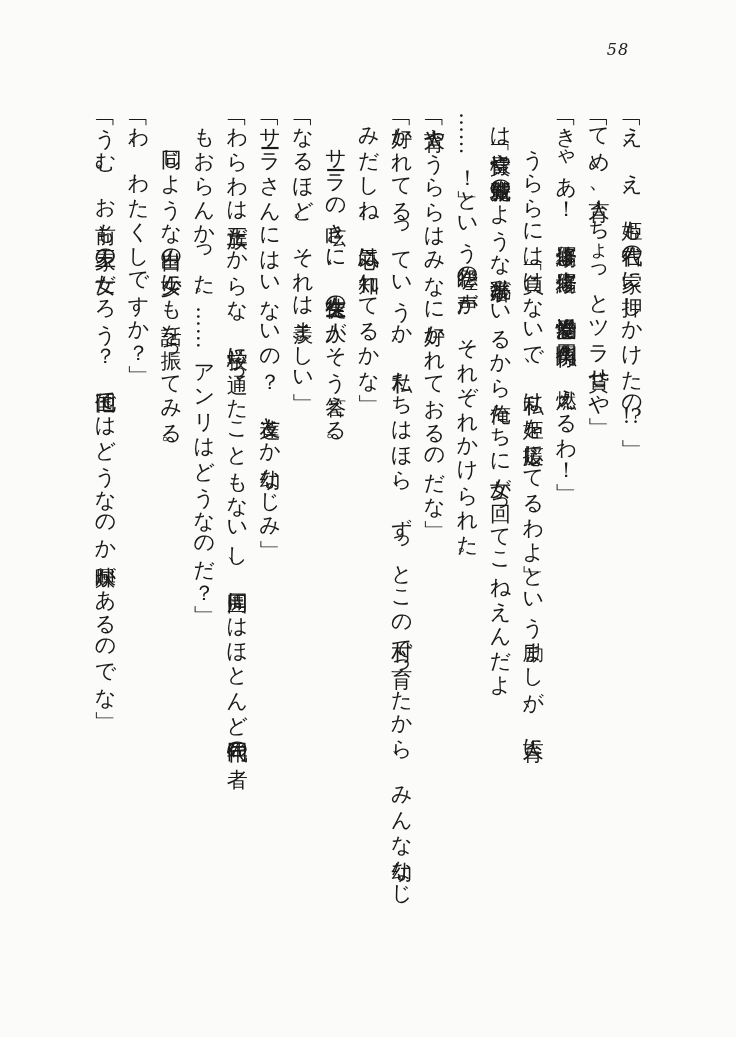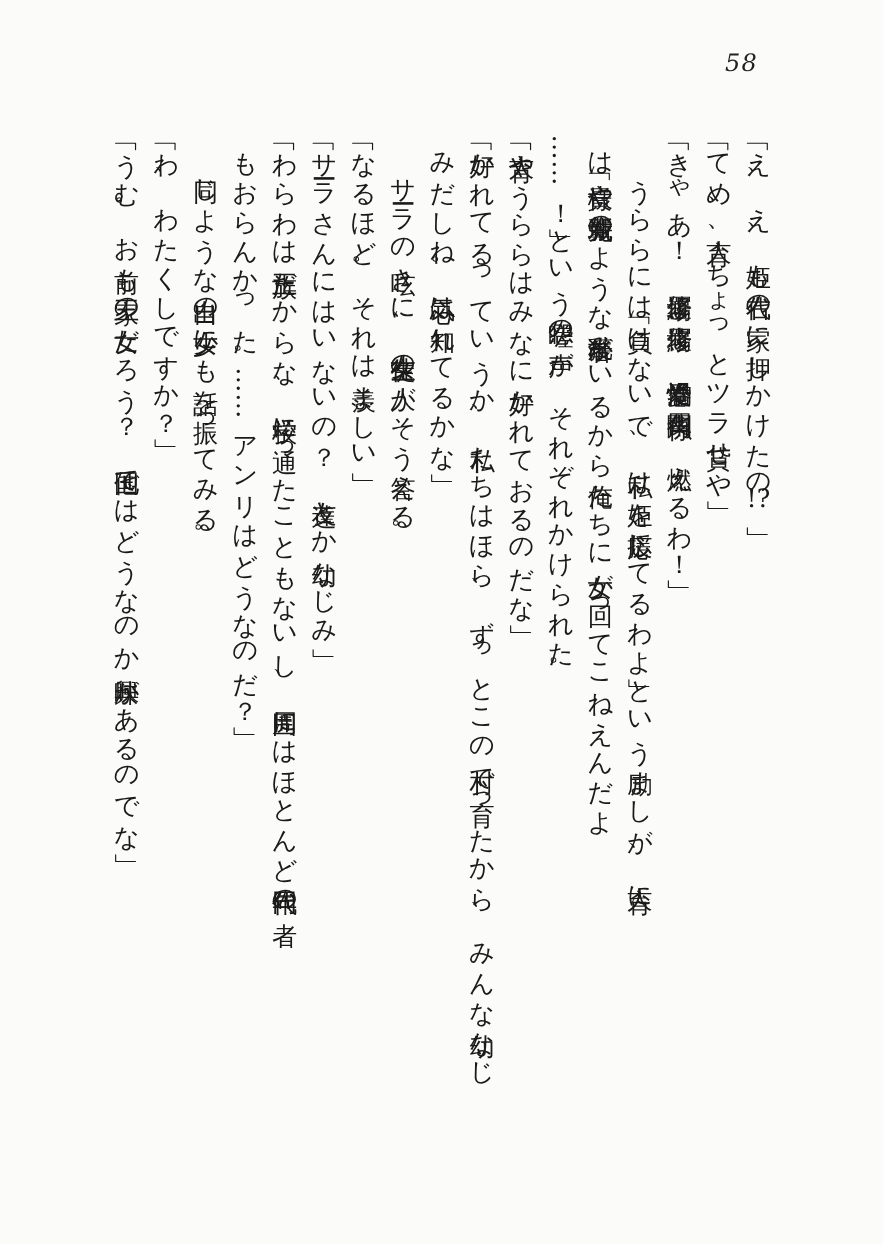--- a/index.html
+++ b/index.html
@@ -16,21 +16,21 @@
     overflow: hidden;
     font-family: "DejaVu Serif", "Liberation Serif", serif;
     color: #1a1a1a;
   }
   .page-number {
     position: absolute;
     top: 40px;
     left: 596px;
     width: 44px;
     text-align: center;
-    font-size: 20px;
+    font-size: 16px;
     font-style: italic;
     letter-spacing: 1px;
     color: #222;
   }
   .text-block {
     position: absolute;
     top: 112px;
     right: 88px;
     height: 845px;
     writing-mode: vertical-rl;

